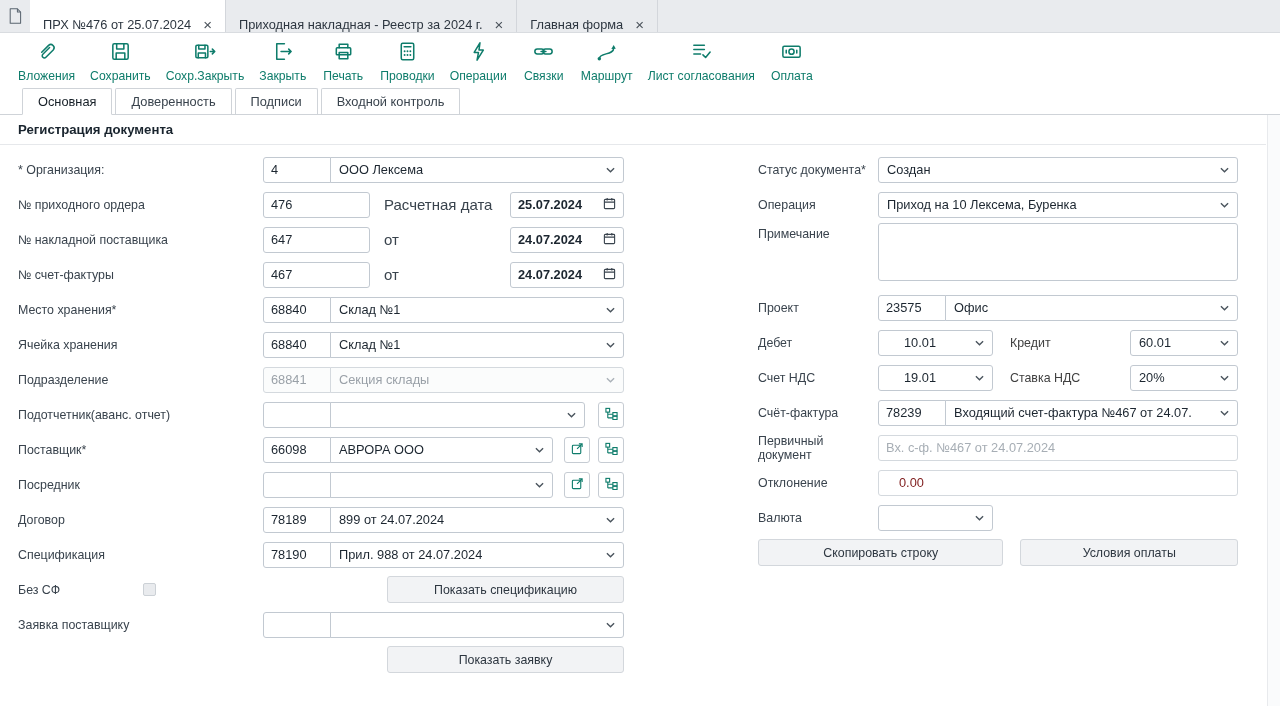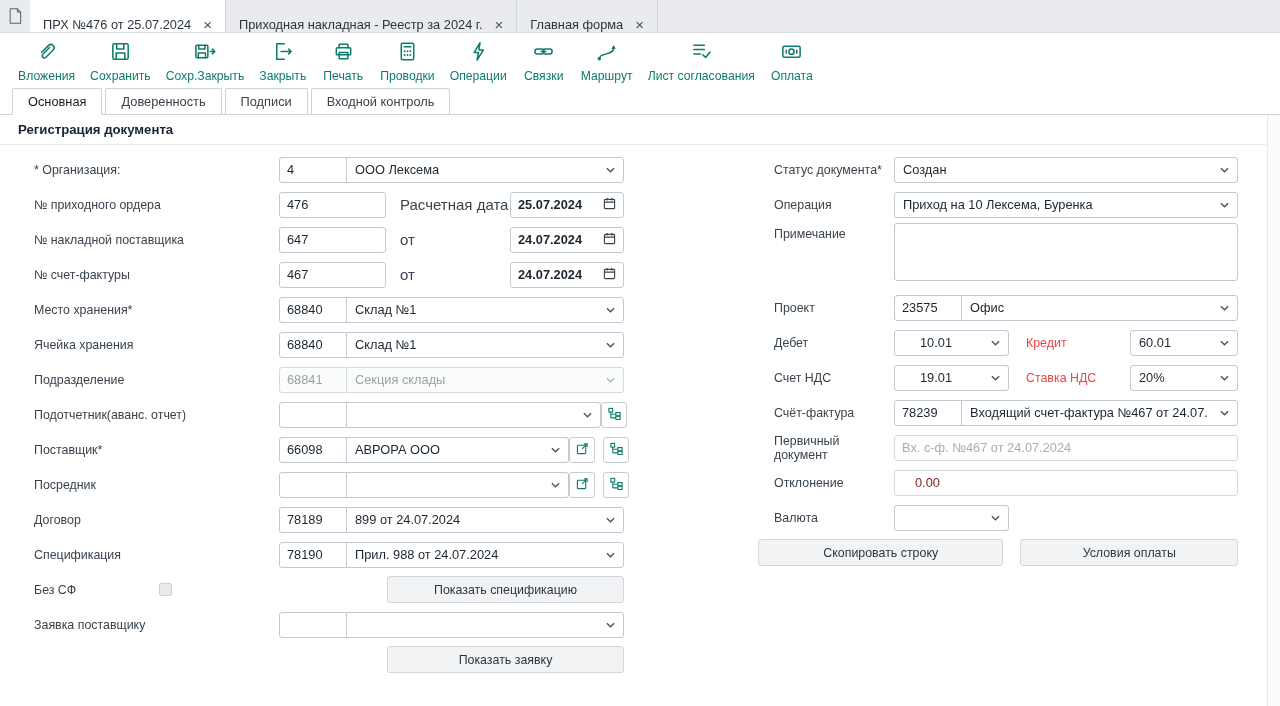--- a/index.html
+++ b/index.html
@@ -15,51 +15,51 @@
   .wtab-close {font-size:15px; color:#4a525a; line-height:1;}
 
   
   .toolbar {height:55px; display:flex; align-items:flex-start; gap:15px; padding:7px 0 0 18px; background:#fff;}
   .tool {display:flex; flex-direction:column; align-items:center; gap:2px; min-width:44px;}
   .tool svg {stroke:#0e7c6b; fill:none; stroke-width:1.6; stroke-linecap:round; stroke-linejoin:round;}
   .tool .fillteal {fill:#0e7c6b; stroke:none;}
   .tlabel {font-size:12.2px; color:#0e7c6b;}
 
   
-  .formtabs {height:27px; display:flex; align-items:stretch; padding-left:12px; border-bottom:1px solid #cfd3d8; background:#fff;}
+  .formtabs {height:27px; display:flex; align-items:stretch; padding-left:22px; border-bottom:1px solid #cfd3d8; background:#fff;}
   .ftab {display:flex; align-items:center; padding:0 15px; font-size:12.8px; color:#39434d; border:1px solid #cfd3d8; border-bottom:none; border-radius:2px 2px 0 0; margin-right:3px;}
   .ftab.active {background:#fff; color:#161f27; margin-bottom:-1px; border-bottom:1px solid #fff;}
 
   
   .section-band {height:30px; display:flex; align-items:center; padding-left:18px; border-bottom:1px solid #e6e8eb; margin-right:14px;}
   .section-title {font-size:13.2px; font-weight:700; color:#19242e;}
 
   
   .col-left {position:absolute; left:18px; top:152px; width:606px;}
   .col-right {position:absolute; left:758px; top:152px; width:480px;}
   .frow {height:35px; display:flex; align-items:center;}
-  .flabel {width:245px; flex:0 0 245px; font-size:12.4px; color:#39434d; padding-right:8px;margin-left:16px;}
+  .flabel {width:245px; flex:0 0 245px; font-size:12.4px; color:#39434d; padding-right:8px;}
   .flabel.w125 {width:125px; flex:0 0 125px;}
   .col-right .flabel {width:120px; flex:0 0 120px;}
 
   .grp {display:flex; flex:1; height:26px; min-width:0;}
   .grp.w322 {flex:0 0 322px;}
   .grp.w290 {flex:0 0 290px;}
   .inp {height:26px; border:1px solid #c2c9d1; border-radius:3px; font-family:inherit; font-size:12.8px; color:#1c2630; padding:0 7px; background:#fff; outline:none; min-width:0;}
   .code {width:68px; flex:0 0 68px; border-radius:3px 0 0 3px;}
   .sel {height:26px; border:1px solid #c2c9d1; border-radius:3px; background:#fff; display:flex; align-items:center; padding:0 8px; font-size:12.8px; color:#1c2630; gap:6px; min-width:0;}
   .grp .sel {flex:1; border-radius:0 3px 3px 0; margin-left:-1px;}
   .sel-txt {flex:1; white-space:nowrap; overflow:hidden;}
   .chev {display:flex; flex:0 0 auto;}
   .chev path {stroke:#49535c; fill:none; stroke-width:1.5;}
   .sel.dis .chev path {stroke:#aab1b8;}
   .inp.dis, .sel.dis {color:#9aa1a8; background:#fbfcfc; border-color:#d4d9de;}
   .w107 {width:107px; flex:0 0 107px;}
   .mid-label {flex:1; padding-left:14px; font-size:15px; color:#39434d;}
-  .mid-label2 {padding-left:17px; font-size:12.4px; color:#ef4444;}
+  .mid-label2 {padding-left:17px; font-size:12.4px; color:#404040;}
   .datef {width:114px; flex:0 0 114px; height:26px; border:1px solid #c2c9d1; border-radius:3px; display:flex; align-items:center; padding:0 7px; gap:4px; background:#fff;font-weight:bold;}
   .date-txt {flex:1; font-size:12.8px; color:#1c2630;}
   .cal rect,.cal path {stroke:#39434d; stroke-width:1.2; fill:none;}
   .sq-btn {width:26px; height:26px; flex:0 0 26px; border:1px solid #c6ccd3; border-radius:3px; background:#fff; display:flex; align-items:center; justify-content:center;}
   .sq-btn svg {stroke:#0e7c6b; fill:none; stroke-width:1.2;}
   .ml8 {margin-left:8px;}
   .form-btn {height:27px; background:#f2f3f5; border:1px solid #d3d7dc; border-radius:3px; font-family:inherit; font-size:12.4px; color:#2d3640; display:flex; align-items:center; justify-content:center;}
   .w237 {width:237px; flex:0 0 237px;}
   .ml-auto {margin-left:auto;}
   .cbx {width:13px; height:13px; border:1px solid #878f97; border-radius:2px; background:#fff; display:inline-block;}

